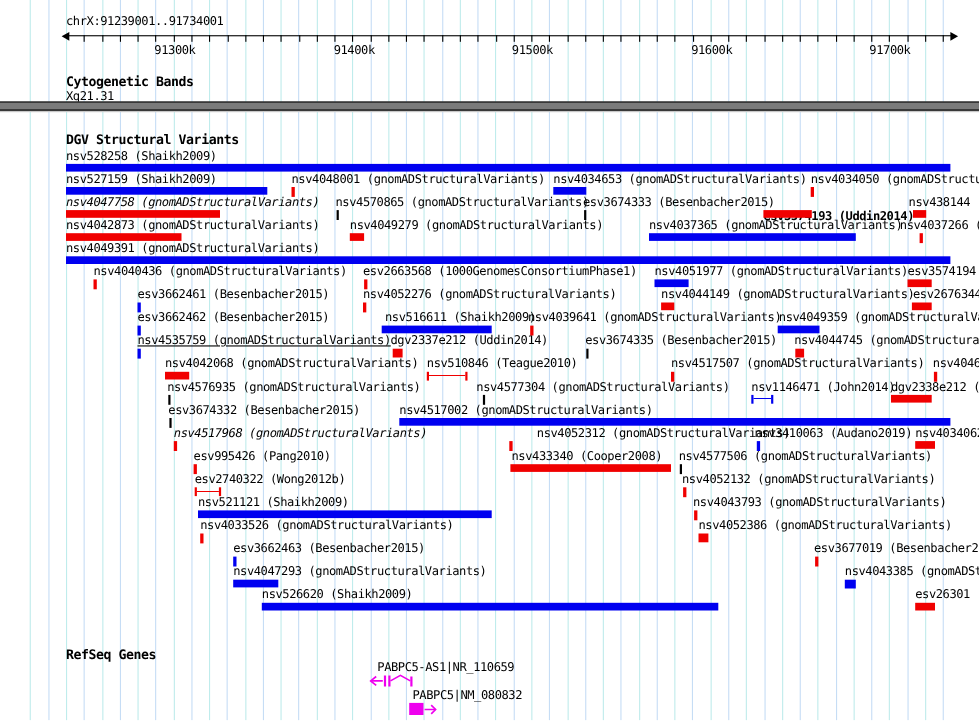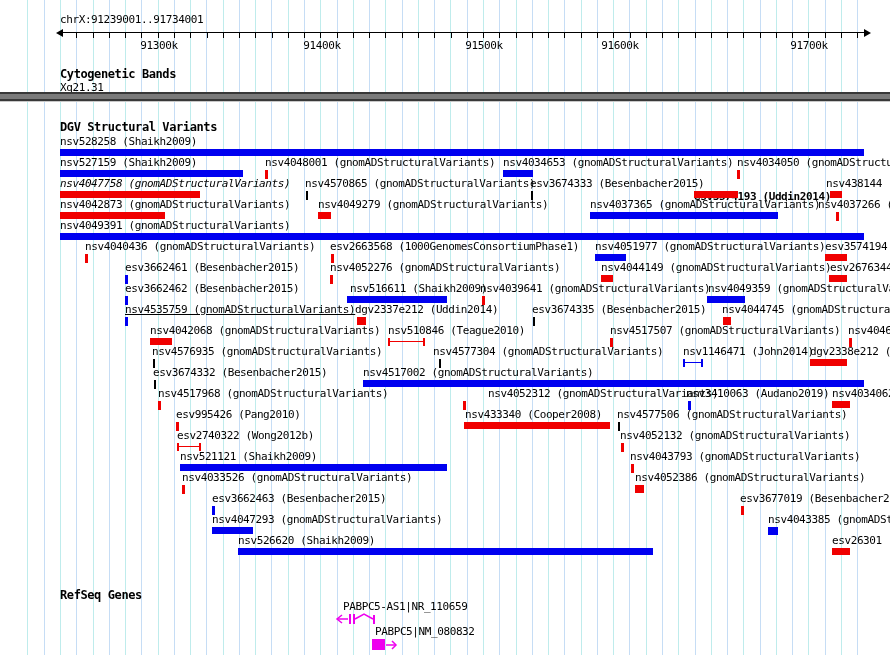--- a/index.html
+++ b/index.html
@@ -137,21 +137,21 @@
       <div class="tick" style="left: 792.2px; top: 32px;"></div>
       <div class="tick" style="left: 808.4px; top: 32px;"></div>
       <div class="tick" style="left: 824.7px; top: 32px;"></div>
       <div class="tick" style="left: 841px; top: 32px;"></div>
       <div class="tick" style="left: 857.3px; top: 32px;"></div>
     </div>
   <div id="ruler-labels">
       <div class="tick-label" style="left: 159px; top: 40px;">91300k</div>
       <div class="tick-label" style="left: 322px; top: 40px;">91400k</div>
       <div class="tick-label" style="left: 484px; top: 40px;">91500k</div>
-      <div class="tick-label" style="left: 620px; top: 40px;">91600k</div>
+      <div class="tick-label" style="left: 647px; top: 40px;">91600k</div>
       <div class="tick-label" style="left: 809px; top: 40px;">91700k</div>
     </div>
 
   <div class="hdr" style="left:60px;top:68px;">Cytogenetic Bands</div>
   <div class="lbl" style="left:60px;top:82px;">Xq21.31</div>
   <div class="band" style="top:92px;"></div>
 
   <div class="hdr" style="left:60px;top:121px;">DGV Structural Variants</div>
   <div id="dgv-rows">
       <div class="lbl" style="left: 60px; top: 136px;">nsv528258 (Shaikh2009)</div>
@@ -229,21 +229,21 @@
       <div class="lbl" style="left: 433px; top: 346px;">nsv4577304 (gnomADStructuralVariants)</div>
       <div class="g-btick" style="left: 439px; top: 359px; width: 2px; background: rgb(0, 0, 0);"></div>
       <div class="lbl" style="left: 683px; top: 346px;">nsv1146471 (John2014)</div>
       <div class="g-ibeam" style="left: 683px; top: 359px; width: 16px; color: rgb(0, 0, 240);"></div>
       <div class="lbl" style="left: 810px; top: 346px;">dgv2338e212 (</div>
       <div class="g-bar" style="left: 810px; top: 359px; width: 37px; background: rgb(240, 0, 0);"></div>
       <div class="lbl" style="left: 153px; top: 367px;">esv3674332 (Besenbacher2015)</div>
       <div class="g-btick" style="left: 154px; top: 380px; width: 2px; background: rgb(0, 0, 0);"></div>
       <div class="lbl" style="left: 363px; top: 367px;">nsv4517002 (gnomADStructuralVariants)</div>
       <div class="g-bar" style="left: 363px; top: 380px; width: 501px; background: rgb(0, 0, 240);"></div>
-      <div class="lbl" style="left: 158px; top: 388px;">nsv4517968 (gnomADStructuralVariants)</div>
+      <div class="lbl" style="left: 158px; top: 388px; font-style: italic;">nsv4517968 (gnomADStructuralVariants)</div>
       <div class="g-tick" style="left: 158px; top: 401px; width: 3px; background: rgb(240, 0, 0);"></div>
       <div class="lbl" style="left: 488px; top: 388px;">nsv4052312 (gnomADStructuralVariants)</div>
       <div class="g-tick" style="left: 463px; top: 401px; width: 3px; background: rgb(240, 0, 0);"></div>
       <div class="lbl" style="left: 686px; top: 388px;">nsv3410063 (Audano2019)</div>
       <div class="g-tick" style="left: 688px; top: 401px; width: 3px; background: rgb(0, 0, 240);"></div>
       <div class="lbl" style="left: 832px; top: 388px;">nsv4034062</div>
       <div class="g-bar" style="left: 832px; top: 401px; width: 18px; background: rgb(240, 0, 0);"></div>
       <div class="lbl" style="left: 176px; top: 409px;">esv995426 (Pang2010)</div>
       <div class="g-tick" style="left: 176px; top: 422px; width: 3px; background: rgb(240, 0, 0);"></div>
       <div class="lbl" style="left: 465px; top: 409px;">nsv433340 (Cooper2008)</div>

